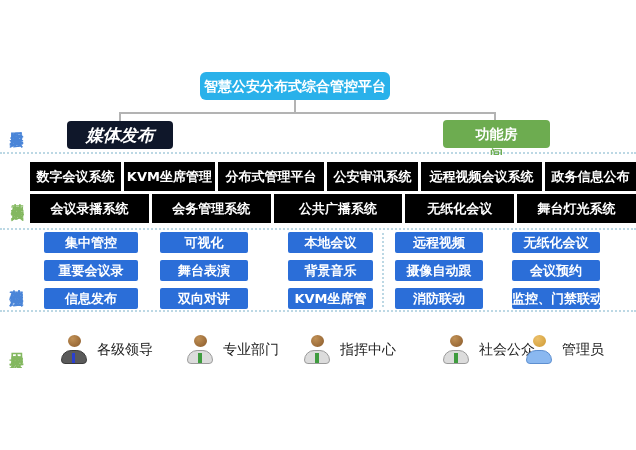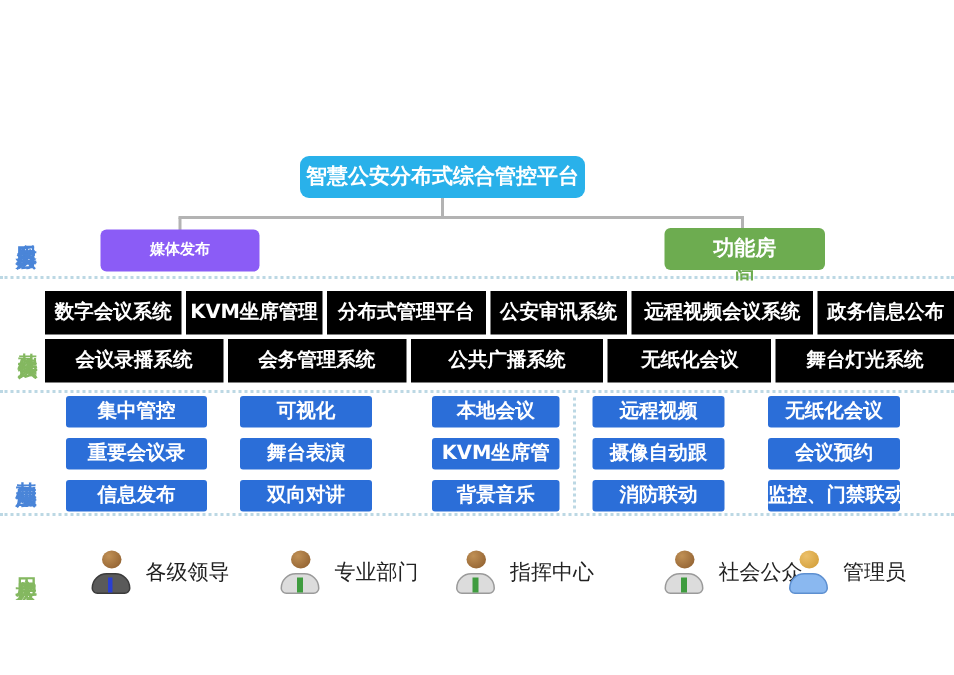--- a/index.html
+++ b/index.html
@@ -1,33 +1,33 @@
 <!DOCTYPE html>
 <html><head>
 <meta charset="utf-8">
 <style>
   html,body{margin:0;padding:0;background:#fff;}
   .stage{position:relative;width:636px;height:368px;background:#fff;overflow:hidden;
-         font-family:"DejaVu Sans","Liberation Sans",sans-serif;margin-top:32px;}
+         font-family:"DejaVu Sans","Liberation Sans",sans-serif;}
   
   .vlabel{position:absolute;left:6px;width:20px;writing-mode:vertical-rl;text-orientation:upright;
           font-weight:bold;font-size:14px;letter-spacing:1px;text-align:center;}
   .vlabel.blue{color:#4a85d8;}
   .vlabel.green{color:#84b860;}
   
   .hsep{position:absolute;left:0;width:636px;border-top:2px dotted #bcd8e4;}
   .vsep{position:absolute;border-left:2px dotted #bcd8e4;}
   
   .conn{position:absolute;background:#b3b3b3;}
   
   .box{position:absolute;color:#fff;font-weight:bold;text-align:center;white-space:nowrap;}
   .platform{left:200px;top:72px;width:190px;height:28px;line-height:28px;font-size:14px;
             background:#29b1ea;border-radius:6px;}
-  .media{left:67px;top:121px;width:106px;height:28px;line-height:28px;font-size:10px;
-         background:#8b5cf6;border-radius:4px;}
+  .media{left:67px;top:121px;width:106px;height:28px;line-height:28px;font-size:17px;
+         background:#0f172a;border-radius:4px;font-style:italic;}
   .froom{left:443px;top:120px;width:107px;height:28px;line-height:28px;font-size:14px;
          background:#6dac50;border-radius:4px;}
   .froom-clip{position:absolute;left:443px;top:148px;width:107px;height:7px;overflow:hidden;
               color:#6dac50;font-weight:bold;font-size:13px;text-align:center;line-height:13px;}
   
   .band{position:absolute;left:30px;width:606px;height:29px;display:flex;gap:3px;}
   .band .cell{background:#000000;color:#fff;font-weight:bold;font-size:13px;line-height:29px;
               text-align:center;white-space:nowrap;overflow:hidden;}
   
   .appcol{position:absolute;top:232px;}
@@ -93,22 +93,22 @@
     <div class="appbtn">舞台表演</div>
     <div class="appbtn">双向对讲</div>
   </div>
   <div class="appcol" style="left:44px;width:94px;">
     <div class="appbtn">集中管控</div>
     <div class="appbtn">重要会议录</div>
     <div class="appbtn">信息发布</div>
   </div>
   <div class="appcol" style="left:288px;width:85px;">
     <div class="appbtn">本地会议</div>
+    <div class="appbtn">背景音乐</div>
     <div class="appbtn">KVM坐席管</div>
-    <div class="appbtn">背景音乐</div>
   </div>
   <div class="vsep" style="left:382px;top:233px;height:74px;"></div>
   <div class="appcol" style="left:395px;width:88px;">
     <div class="appbtn">远程视频</div>
     <div class="appbtn">摄像自动跟</div>
     <div class="appbtn">消防联动</div>
   </div>
   <div class="appcol" style="left:512px;width:88px;">
     <div class="appbtn">无纸化会议</div>
     <div class="appbtn">会议预约</div>

